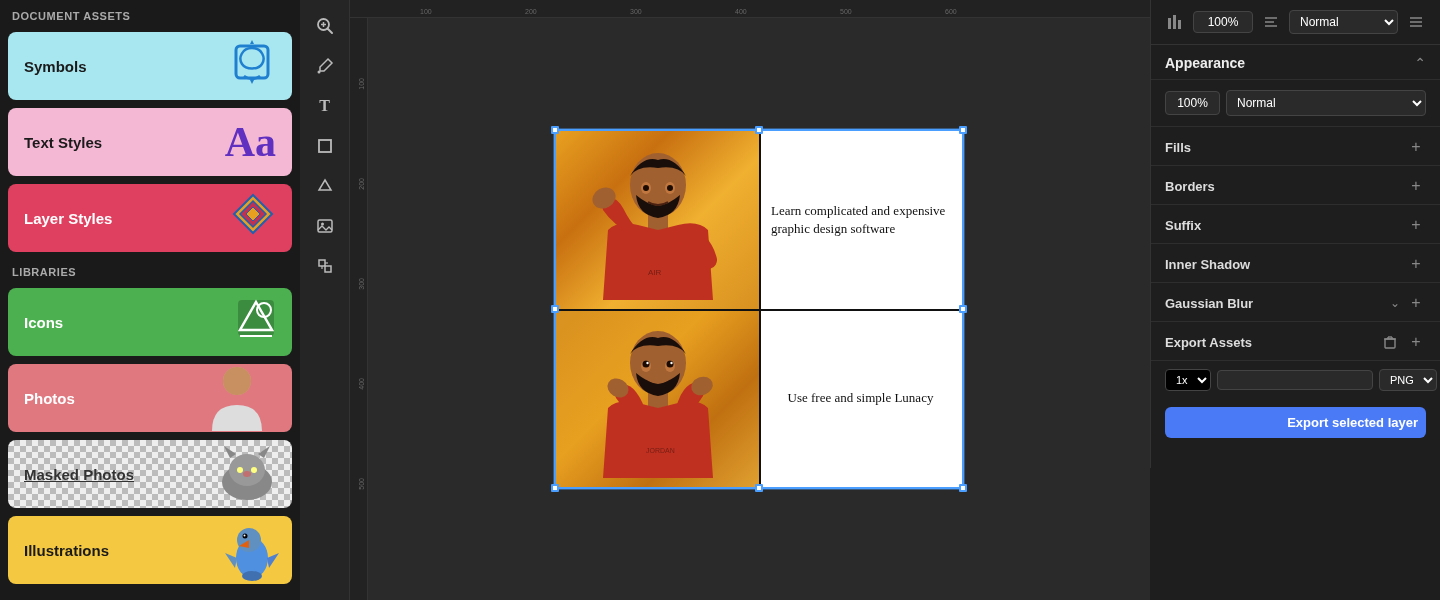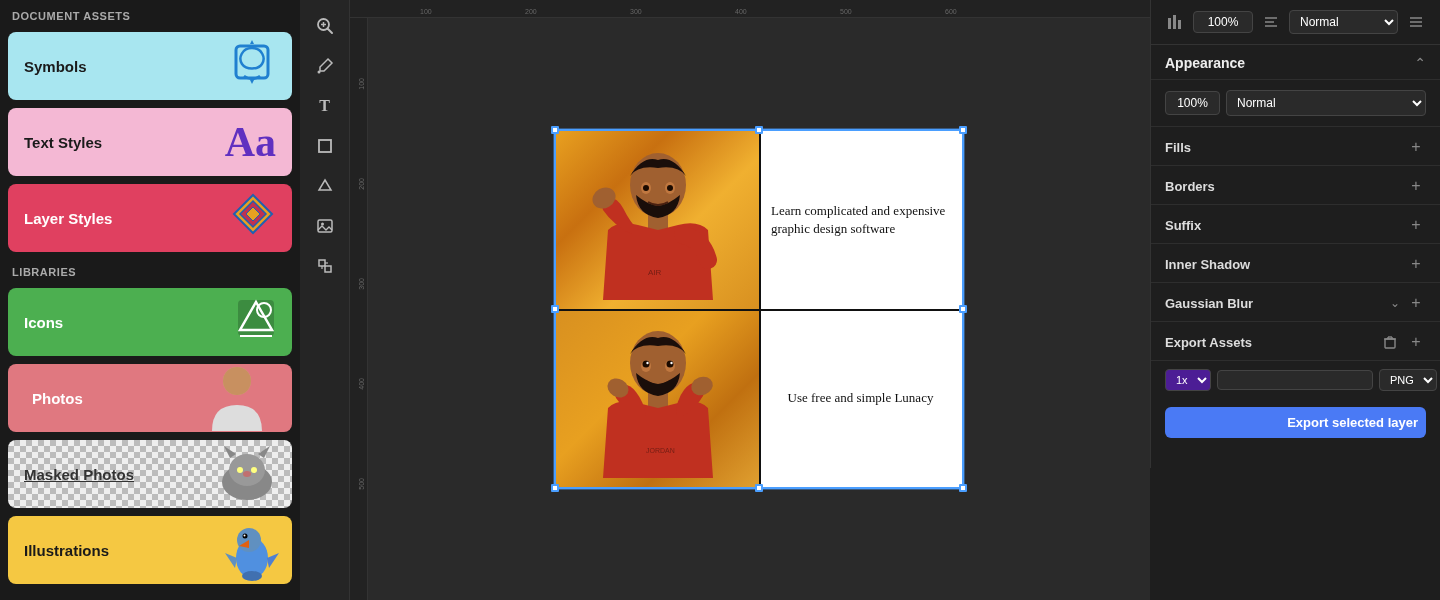--- a/index.html
+++ b/index.html
@@ -336,21 +336,21 @@
       display: flex;
       flex-direction: column;
       gap: 8px;
     }
     .export-row {
       display: flex;
       align-items: center;
       gap: 6px;
     }
     .export-size-select {
-      background: #4c1d95;
+      background: #000000;
       border: 1px solid #444;
       border-radius: 4px;
       color: #fff;
       font-size: 11px;
       padding: 3px 6px;
       width: 60px;
     }
     .export-prefix-input {
       background: #2a2a2a;
       border: 1px solid #444;
@@ -461,21 +461,21 @@
     <span class="card-icon">
       <svg width="40" height="40" viewBox="0 0 40 40">
         <rect x="2" y="2" width="36" height="36" rx="4" fill="rgba(0,0,0,0.2)"></rect>
         <polygon points="20,4 36,32 4,32" fill="none" stroke="#fff" stroke-width="2.5"></polygon>
         <circle cx="28" cy="12" r="7" fill="none" stroke="#fff" stroke-width="2"></circle>
         <line x1="4" y1="38" x2="36" y2="38" stroke="#fff" stroke-width="2"></line>
       </svg>
     </span>
   </div>
 
-  <div class="asset-card card-photos" style="overflow:hidden; padding:0 24px;">
+  <div class="asset-card card-photos" style="overflow:hidden; padding:0 16px;">
     <span class="card-label" style="z-index:2; position:relative;">Photos</span>
 
     <div style="position:absolute; right:20px; top:0; bottom:0; width:70px; display:flex; align-items:center; justify-content:center; overflow:hidden;">
       <svg width="60" height="70" viewBox="0 0 60 70">
         <circle cx="30" cy="18" r="14" fill="#d4a080"></circle>
         <path d="M5,68 Q5,42 30,42 Q55,42 55,68Z" fill="#ddd"></path>
         <circle cx="30" cy="18" r="14" fill="#c89060"></circle>
       </svg>
     </div>
   </div>

